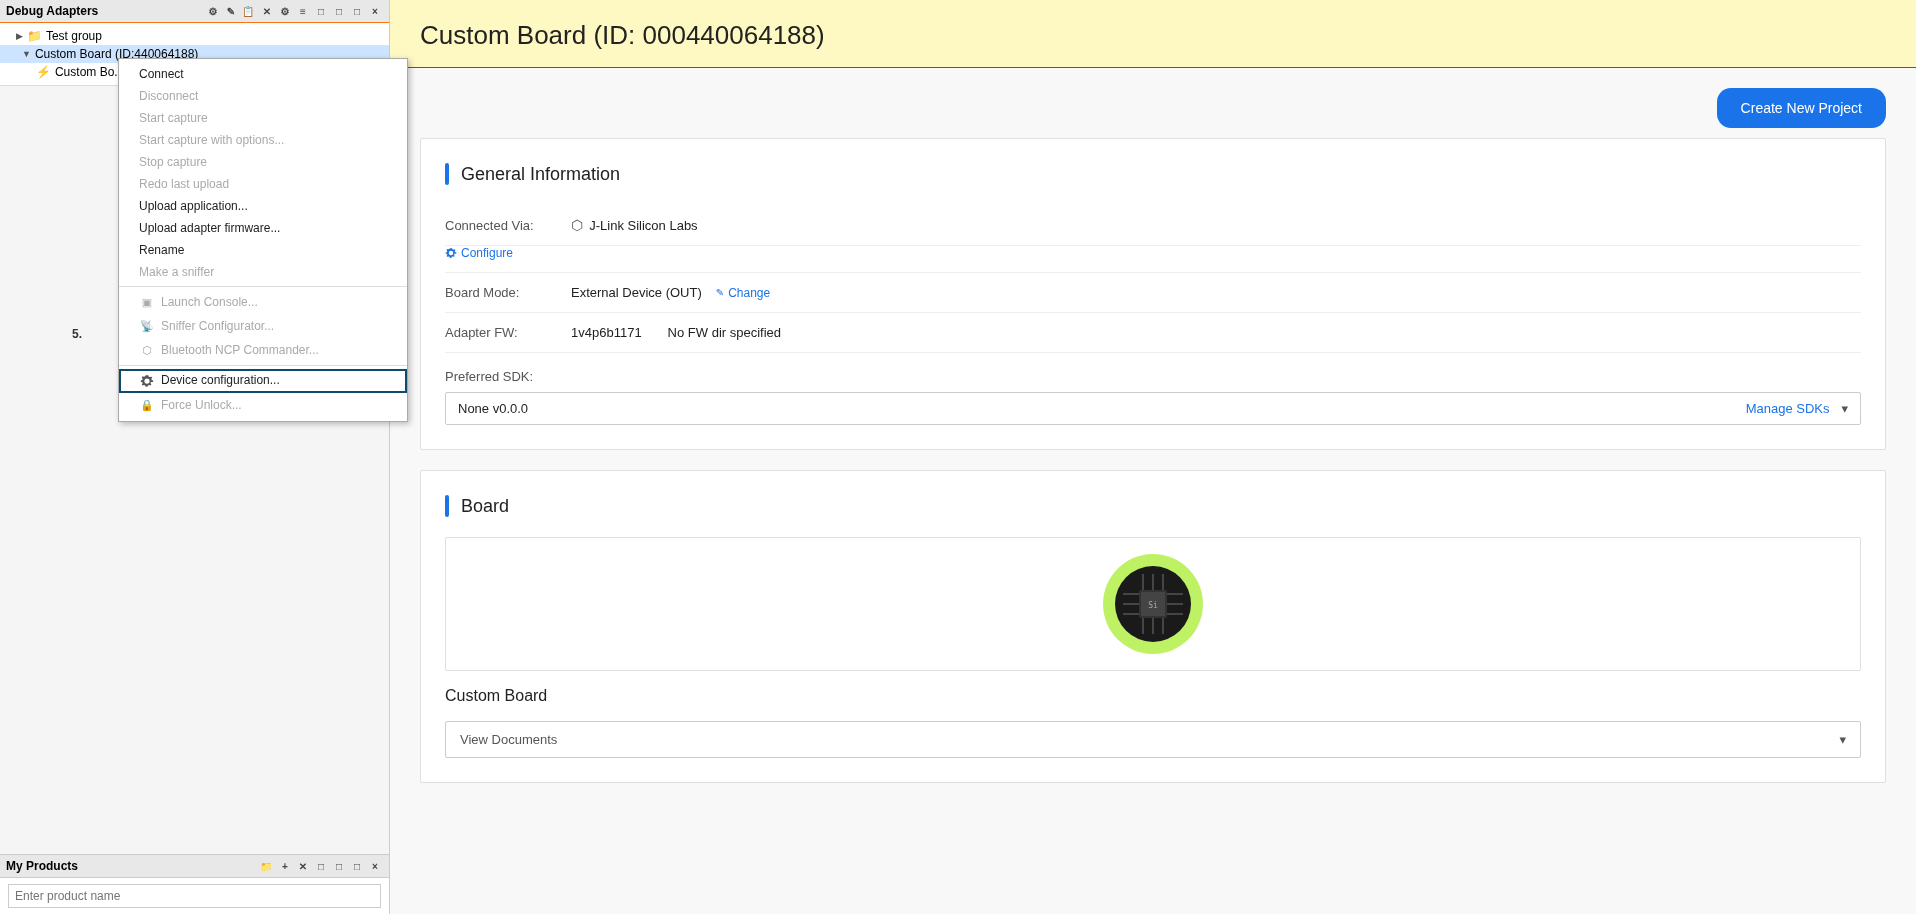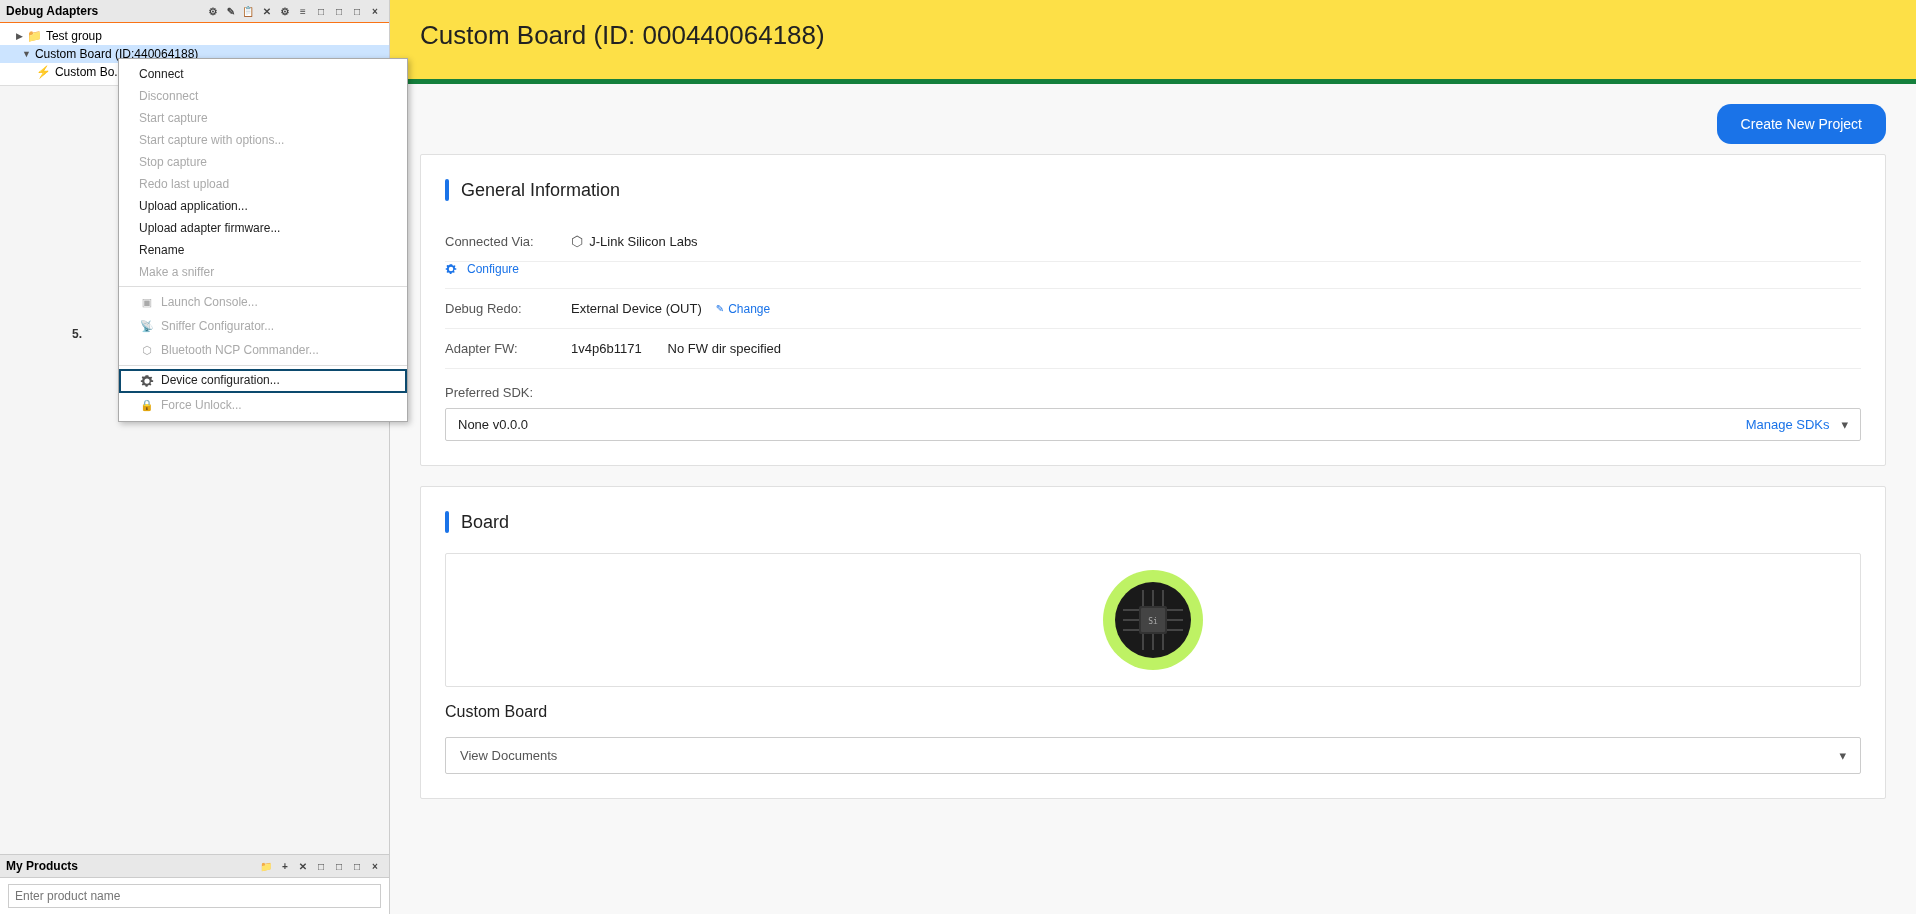--- a/index.html
+++ b/index.html
@@ -128,23 +128,23 @@
     
     .right-panel {
       flex: 1;
       background: #f8f8f8;
       display: flex;
       flex-direction: column;
       overflow: hidden;
     }
 
     .page-title-bar {
-      padding: 20px 30px 12px 30px;
-      background: #fde047;
-      border-bottom: 5px solid #15803d;
+      padding: 20px 30px 0 30px;
+      background: #fef9c3;
+      border-bottom: 1px solid #15803d;
     }
     .page-title {
       font-size: 26px;
       font-weight: 300;
       color: #222;
       margin-bottom: 16px;
     }
 
     .tabs-bar {
       display: flex;
@@ -225,21 +225,21 @@
       border-bottom: 1px solid #eee;
       font-size: 13px;
       gap: 6px;
     }
     .info-row:last-of-type { border-bottom: none; }
     .info-label { color: #555; min-width: 120px; }
     .info-value { color: #222; font-weight: 500; }
     .configure-link {
       color: #1a73e8;
       cursor: pointer;
-      display: flex; align-items: center; gap: 10px;
+      display: flex; align-items: center; gap: 4px;
       font-size: 12px;
     }
     .change-link {
       color: #1a73e8;
       cursor: pointer;
       display: flex; align-items: center; gap: 4px;
       font-size: 12px;
       margin-left: 8px;
     }
     .usb-icon { color: #555; font-size: 14px; }
@@ -446,21 +446,21 @@
         <div style="padding: 0 0 12px 0; border-bottom: 1px solid #eee;">
           <span class="configure-link">
             <svg width="12" height="12" viewBox="0 0 16 16" fill="#1a73e8">
                 <path d="M6.5 1l-.5 1.5L4.5 3l-1.5-.5L2 4l1 1.5-.5 1.5H1v2h1.5l.5 1.5-1 1.5 1 1 1.5-.5 1.5.5.5 1.5h2l.5-1.5 1.5-.5 1.5.5 1-1-1-1.5.5-1.5H15V7h-1.5L13 5.5l1-1.5-1-1L11.5 3.5 10 3 9.5 1.5h-3zm1.5 4a3 3 0 1 1 0 6 3 3 0 0 1 0-6z"></path>
               </svg>
             <span>Configure</span>
           </span>
         </div>
 
         <div class="info-row">
-          <span class="info-label">Debug Redo:</span>
+          <span class="info-label">Board Mode:</span>
           <span class="info-value">External Device (OUT)</span>
           <span class="change-link">
             <span class="pencil-icon">✎</span>
             <span>Change</span>
           </span>
         </div>
 
         <div class="info-row">
           <span class="info-label">Adapter FW:</span>
           <span class="info-value">1v4p6b1171</span>

